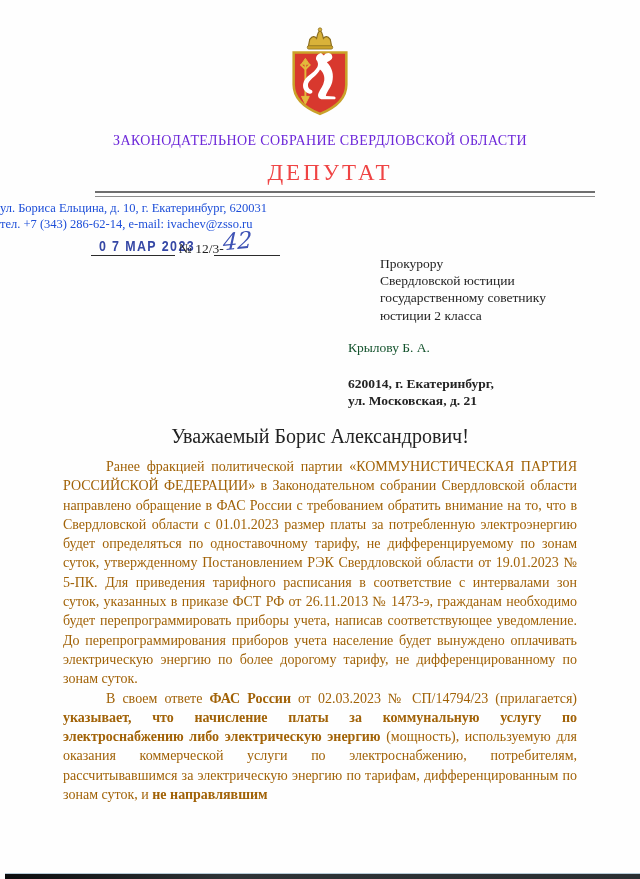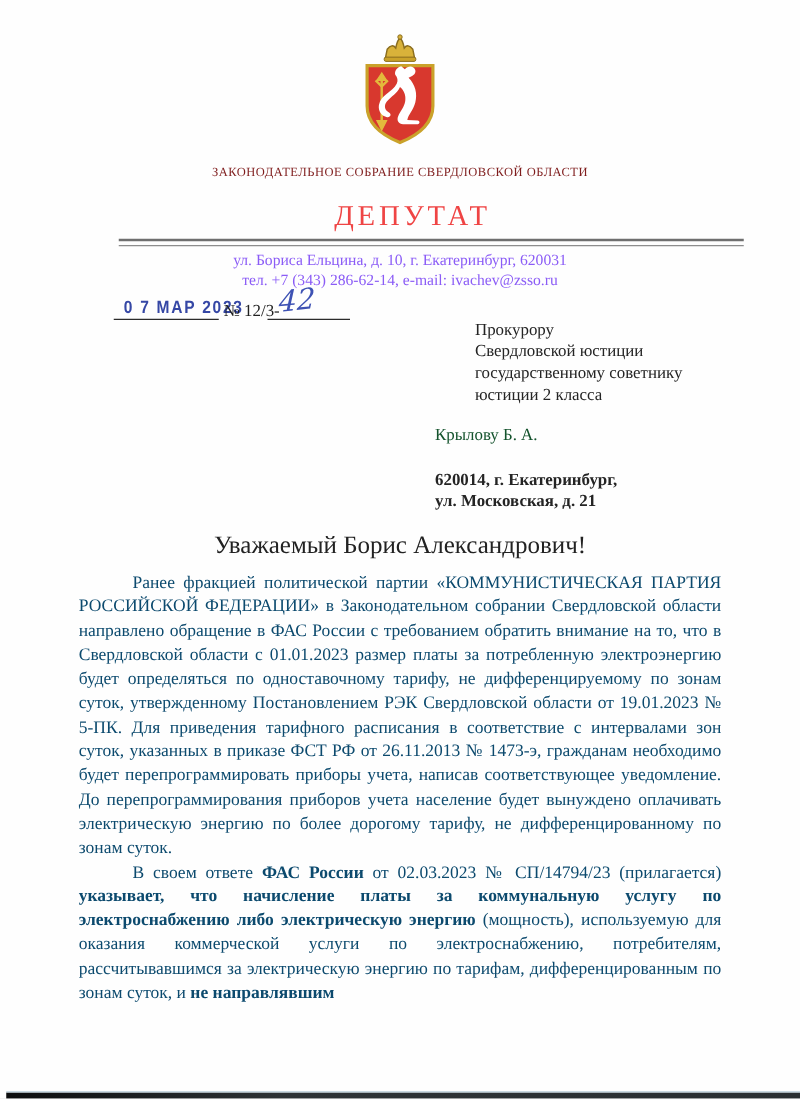--- a/index.html
+++ b/index.html
@@ -19,23 +19,23 @@
   .emblem {
     position: absolute;
     left: 281px;
     top: 26px;
   }
   .org-name {
     position: absolute;
     top: 133px;
     left: 0; right: 0;
     text-align: center;
-    font-size: 10px;
+    font-size: 14px;
     letter-spacing: 0.4px;
-    color: #7f1d1d;
+    color: #6d28d9;
     white-space: nowrap;
   }
   .deputy-title {
     position: absolute;
     top: 160px;
     left: 0; right: 0;
     text-align: center;
     font-size: 23px;
     letter-spacing: 3px;
     color: #ef4444;
@@ -47,24 +47,23 @@
     left: 95px;
     width: 500px;
     height: 3px;
     border-top: 2px solid #6f6f6f;
     border-bottom: 1px solid #8d8d8d;
   }
   .org-address {
     position: absolute;
     top: 201px;
     left: 0; right: 0;
-    text-align: center;
     font-size: 12.5px;
     line-height: 15.5px;
-    color: #8b5cf6;
+    color: #1d4ed8;
   }
   .date-stamp {
     position: absolute;
     left: 99px;
     top: 238px;
     font-family: "Liberation Sans", sans-serif;
     font-weight: 700;
     font-size: 13.5px;
     letter-spacing: 1.5px;
     color: #3547a5;
@@ -138,21 +137,21 @@
     color: #222;
   }
   .body-text {
     position: absolute;
     left: 63px;
     top: 457px;
     width: 514px;
     font-size: 14px;
     line-height: 19.3px;
     text-align: justify;
-    color: #0c4a6e;
+    color: #a16207;
   }
   .body-text p {
     margin: 0;
     text-indent: 43px;
   }
   .body-text b { font-weight: 700; }
   .bottom-bar {
     position: absolute;
     bottom: 0;
     left: 5px;

